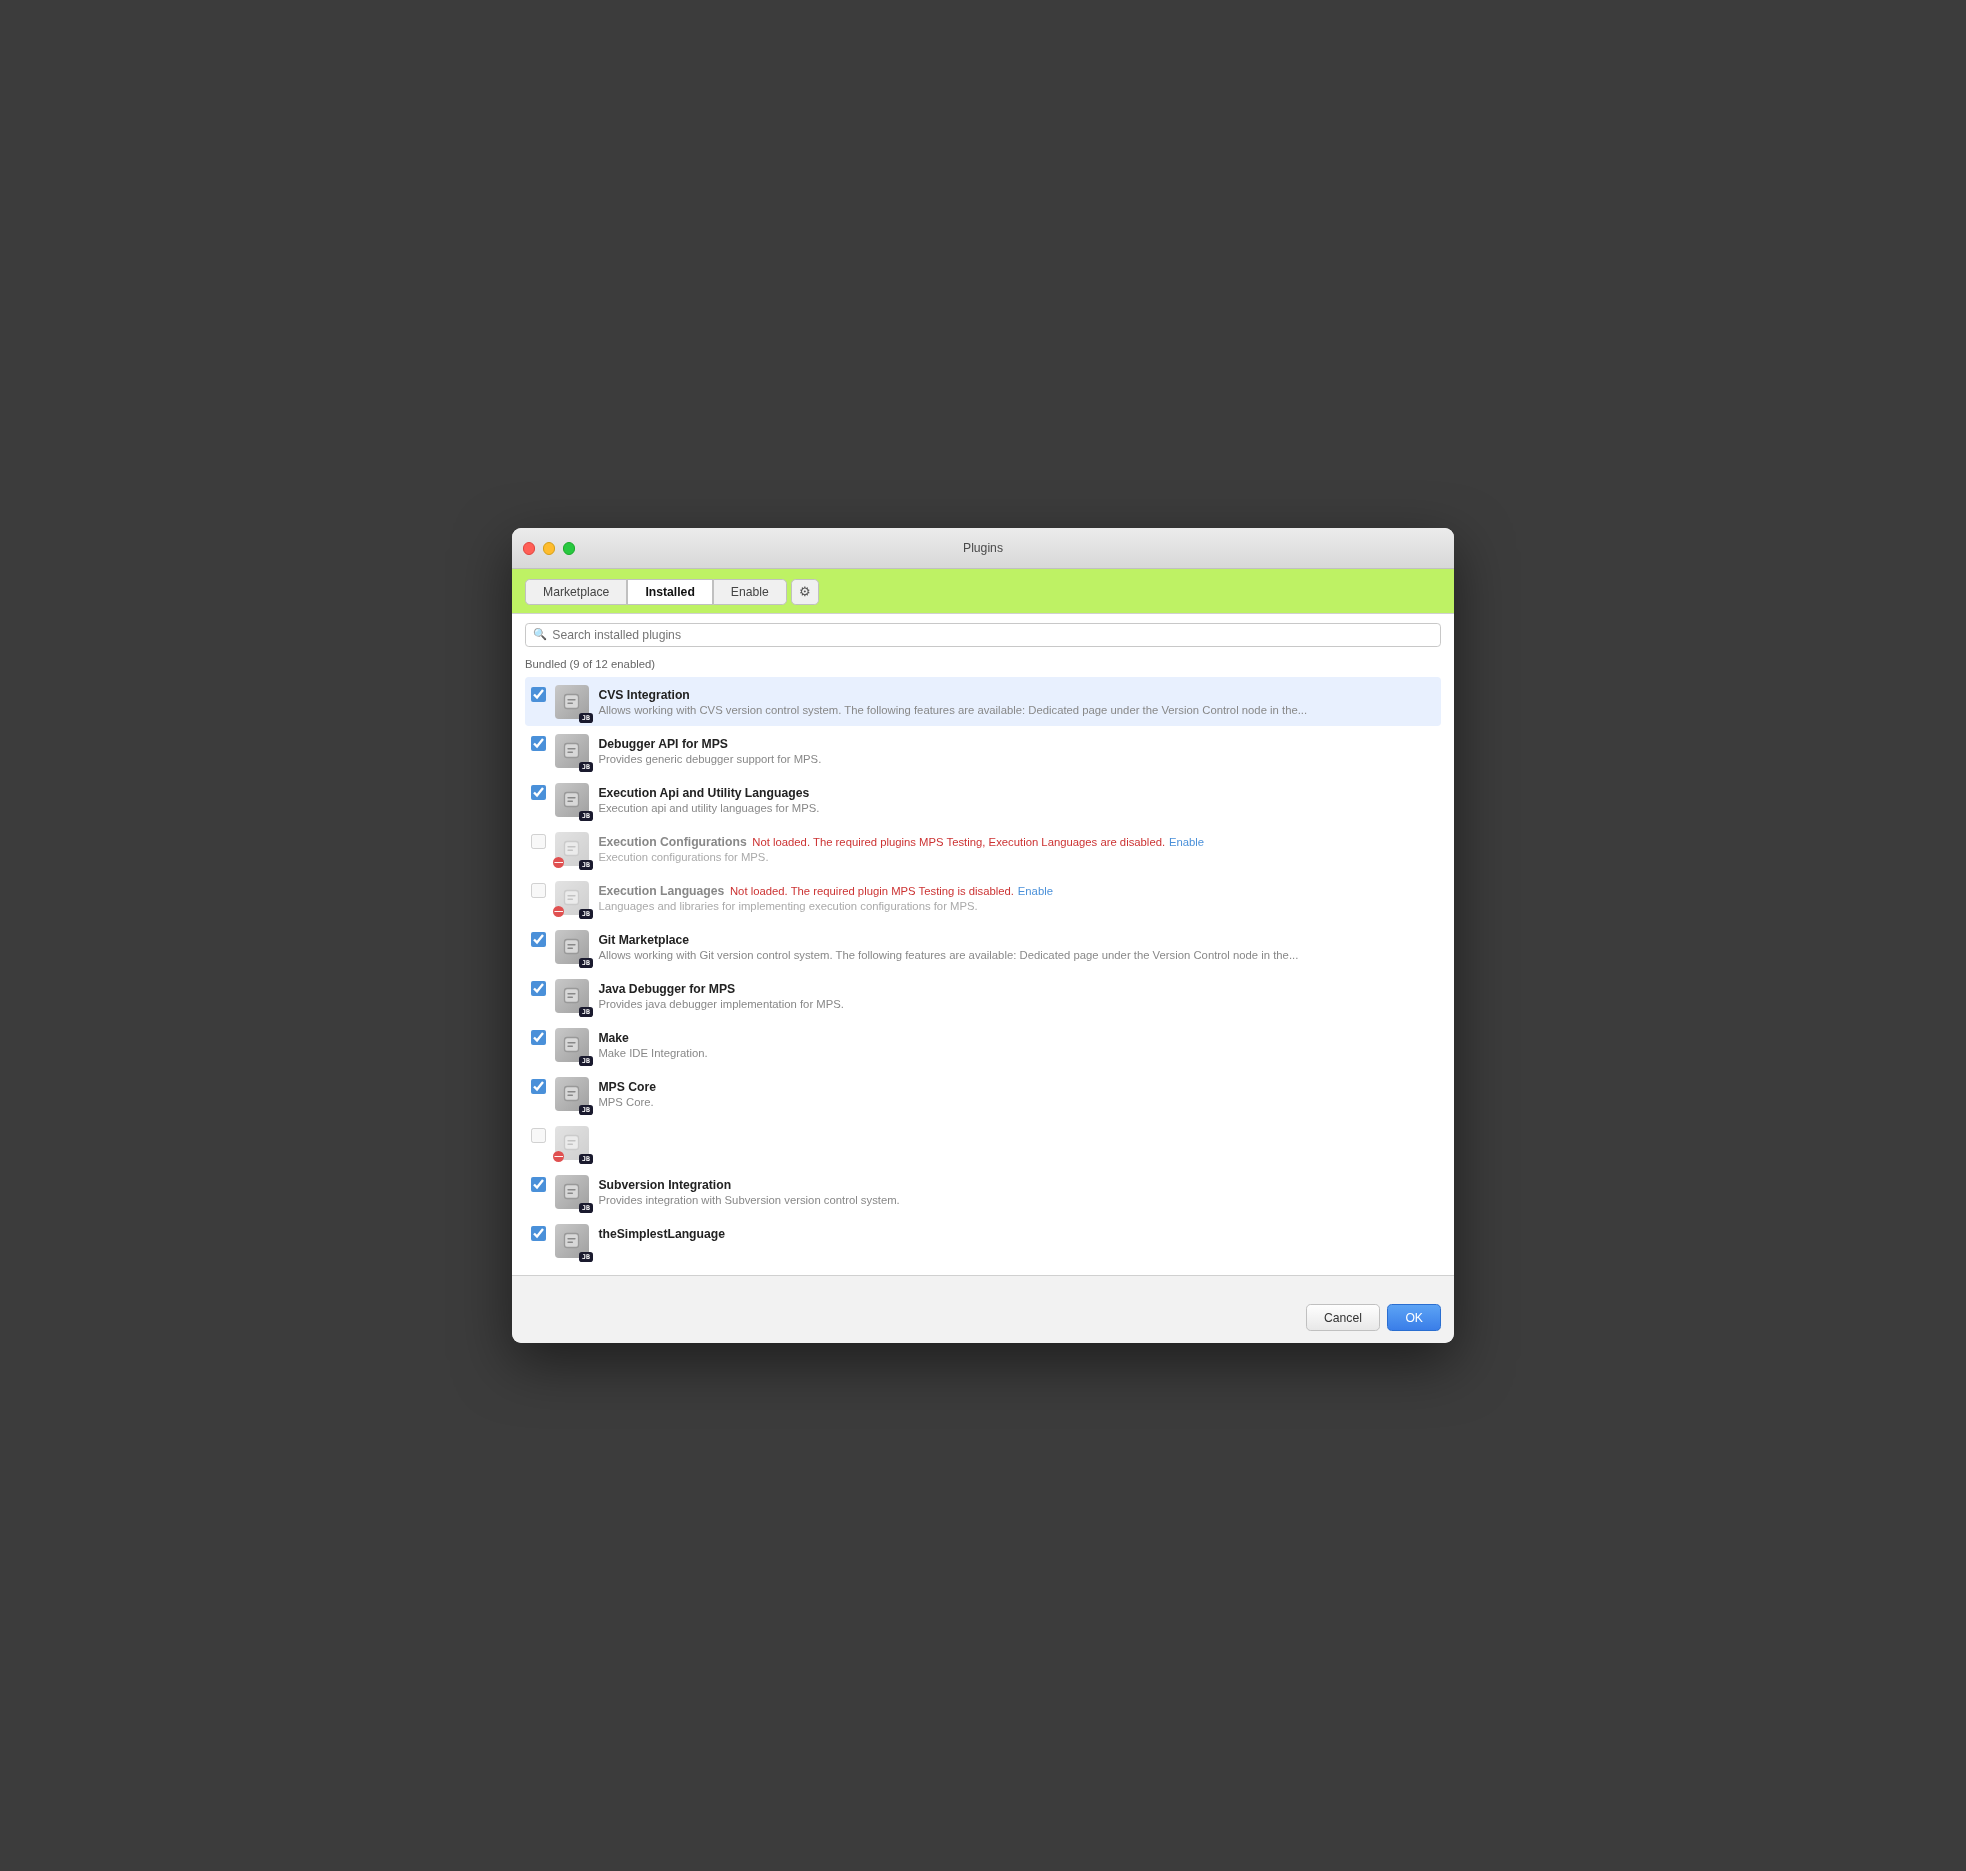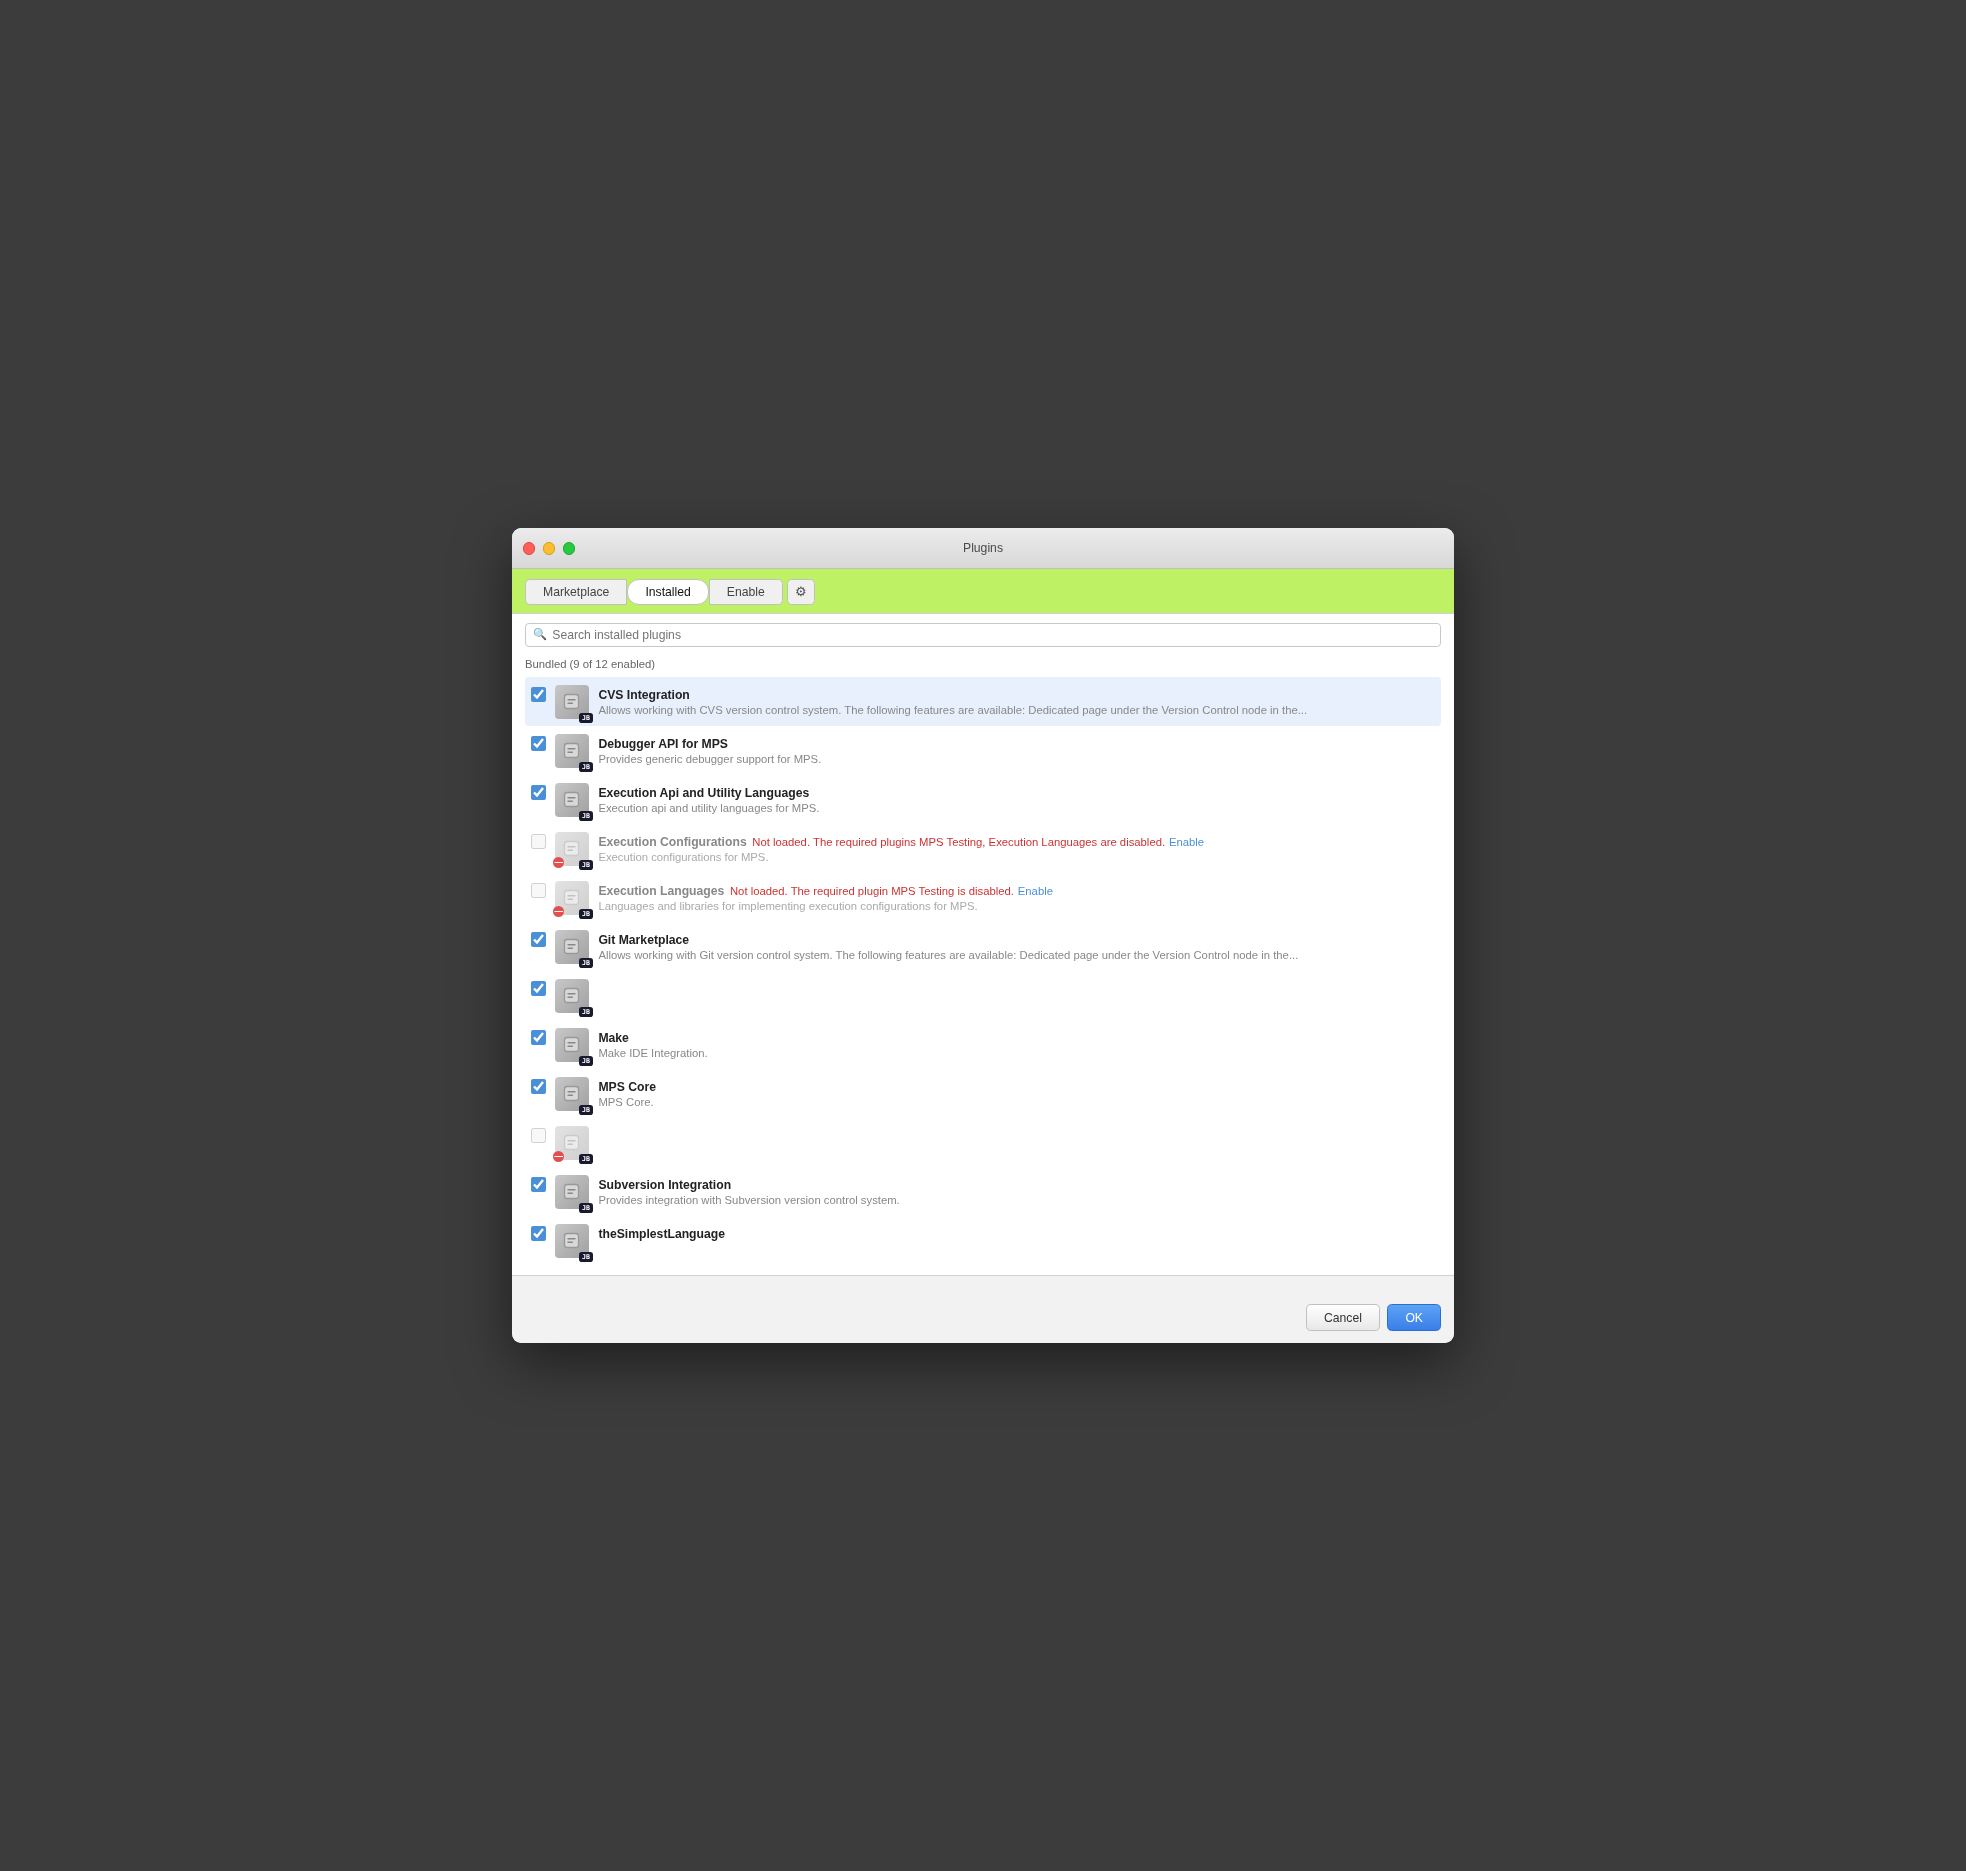--- a/index.html
+++ b/index.html
@@ -234,23 +234,22 @@
       border: 0.9px solid #c0c0c0;
       background: #f0f0f0;
       cursor: pointer;
       font-family: inherit;
       color: #444;
     }
     .tab-btn:first-child { border-radius: 4.7px 0 0 4.7px; }
     .tab-btn.tab-active {
       background: #fff;
       color: #111;
-      font-weight: 400;
+      font-weight: 700;
       z-index: 1;
-      border-radius: 12px;
     }
     .tab-btn-last { border-radius: 0 4.7px 4.7px 0; }
     .tab-gear-btn {
       margin-left: 3.8px;
       padding: 4.7px 7.5px;
       border: 0.9px solid #c0c0c0;
       border-radius: 4.7px;
       background: #f0f0f0;
       cursor: pointer;
       font-size: 13px;
@@ -390,20 +389,24 @@
           <input type="checkbox" class="checkbox" checked="" style="">
           <div class="plugin-icon-wrap">
             <div class="plugin-icon-main">
               <svg viewBox="0 0 24 24" fill="none" stroke="#666" stroke-width="1.5">
     <rect x="4" y="4" width="16" height="16" rx="3" fill="#d8d8d8" stroke="#999"></rect>
     <path d="M8 10h8M8 14h5" stroke="#888" stroke-width="1.5" stroke-linecap="round"></path>
   </svg>
             </div>
             <span class="jb-badge">JB</span>
           </div>
+          <div class="plugin-info">
+            <div><span class="plugin-name">Java Debugger for MPS</span></div>
+            <div class="plugin-desc">Provides java debugger implementation for MPS.</div>
+          </div>
         </div>
         <div class="plugin-item">
           <input type="checkbox" class="checkbox" checked="" style="">
           <div class="plugin-icon-wrap">
             <div class="plugin-icon-main">
               <svg viewBox="0 0 24 24" fill="none" stroke="#666" stroke-width="1.5">
     <rect x="4" y="4" width="16" height="16" rx="3" fill="#d8d8d8" stroke="#999"></rect>
     <path d="M8 10h8M8 14h5" stroke="#888" stroke-width="1.5" stroke-linecap="round"></path>
   </svg>
             </div>

